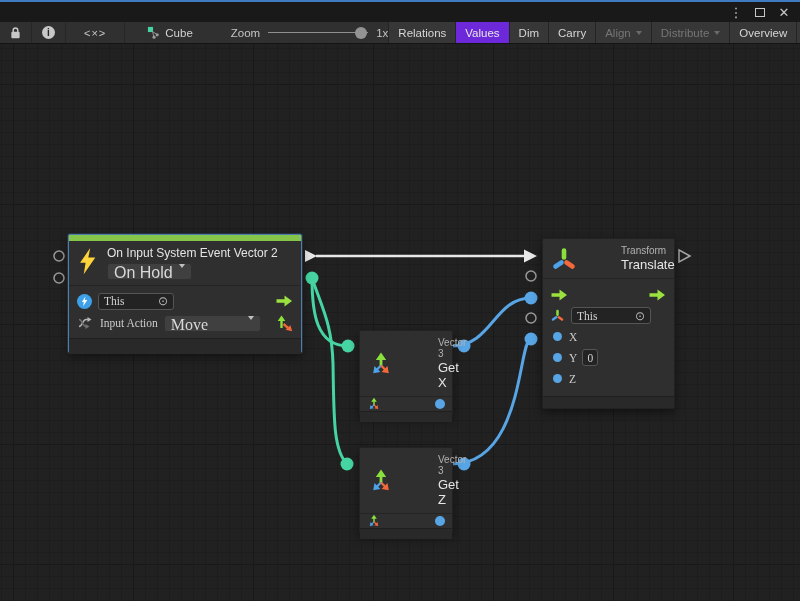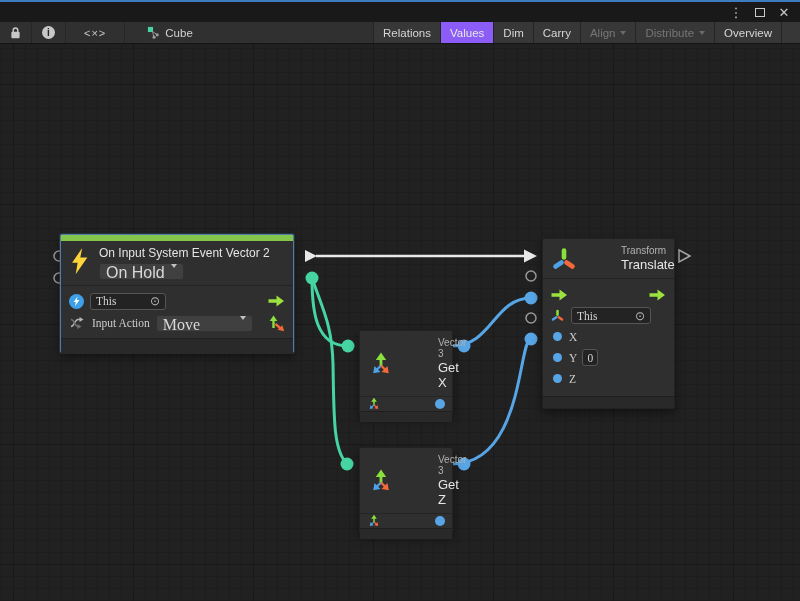--- a/index.html
+++ b/index.html
@@ -25,21 +25,21 @@
   .tb-code { font-size:11px; letter-spacing:1px; color:#c8c8c8; padding:0 18px; }
   .tb-middle { display:flex; align-items:center; flex:1; }
   .tb-target { display:flex; align-items:center; gap:5px; margin-left:22px; color:#d2d2d2; font-size:11.5px; }
   .tb-zoom { display:flex; align-items:center; margin-left:38px; gap:8px; color:#c4c4c4; font-size:11.5px; }
   .zoom-slider { position:relative; width:100px; height:14px; }
   .zoom-track { position:absolute; left:0; right:0; top:6.5px; height:1px; background:#8f8f8f; }
   .zoom-handle { position:absolute; top:1px; left:87px; width:12px; height:12px; border-radius:50%; background:#939393; }
   .tb-group-right { margin-left:auto; display:flex; align-items:stretch; border-left:1px solid #242424; }
   .tb-btn { display:flex; align-items:center; gap:5px; padding:0 9px; background:#373737; border-right:1px solid #242424; color:#d6d6d6; font-size:11.5px; white-space:nowrap; }
   .tb-btn:last-child { border-right:none; }
-  .tb-btn.active { background:#8b5cf6; color:#e8e8e8; }
+  .tb-btn.active { background:#6d28d9; color:#e8e8e8; }
   .tb-btn.disabled { color:#767676; }
   .chev { width:0; height:0; border-left:3.5px solid transparent; border-right:3.5px solid transparent; border-top:4.5px solid #9a9a9a; }
   .tb-btn.disabled .chev { border-top-color:#6a6a6a; }
 
   
   .canvas { position:absolute; top:44px; left:0; width:800px; height:557px;
     background-color:#212121;
     background-image:
       linear-gradient(#191919 1px, transparent 1px),
       linear-gradient(90deg, #191919 1px, transparent 1px),
@@ -62,21 +62,21 @@
   .node-footer { margin-top:auto; height:12px; background:#292929; border-top:1px solid #1f1f1f; flex:none; }
   .row { display:flex; align-items:center; height:19px; }
   .row .lbl { font-size:11.5px; color:#cccccc; margin-left:7px; }
   .port-dot { width:9px; height:9px; border-radius:50%; background:#58a5e6; flex:none; margin-left:2px; }
   .value-box { display:flex; align-items:center; background:#232323; border:1px solid #555; border-radius:3px; height:17px; padding:0 5px; color:#d2d2d2; font-size:11.5px; }
   .value-box .target { margin-left:auto; color:#b5b5b5; font-size:12px; line-height:1; }
   .dropdown { display:inline-flex; background:#404040; border:1px solid #303030; border-radius:3px; height:17px; padding:0 6px; color:#d8d8d8; font-size:16px; gap:6px; }
   .dropdown .chev { border-top-color:#c0c0c0; }
 
   
-  #node-event { left:60px; top:190px; width:234px; height:119px; }
+  #node-event { left:68px; top:190px; width:234px; height:119px; }
   #node-event .ev-header { display:flex; padding:3px 8px 5px 8px; border-bottom:1px solid #242424; }
   #node-event .ev-hd-right { margin-left:9px; display:flex; flex-direction:column; align-items:flex-start; }
   #node-event .ev-title { font-size:12px; color:#e4e4e4; margin-top:2px; }
   #node-event .ev-dd { margin-top:3px; }
   .bolt-circle { width:15px; height:15px; border-radius:50%; background:#3da0e8; display:flex; align-items:center; justify-content:center; flex:none; }
   #node-event .row { height:20px; }
   .this-box-ev { width:76px; margin-left:6px; }
   .move-dd { width:97px; margin-left:6px; justify-content:space-between; }
   .flex-right { margin-left:auto; display:flex; align-items:center; }
 
@@ -132,20 +132,28 @@
         <span class="icon">
           <svg width="13" height="13" viewBox="0 0 14 14">
             <rect x="1" y="1" width="5.5" height="5.5" fill="#45d4a2"></rect>
             <path d="M6 6 L10.5 9 M6 6 L7.3 11.5" stroke="#9a9a9a" stroke-width="1"></path>
             <circle cx="11" cy="9.5" r="1.7" fill="#9a9a9a"></circle>
             <circle cx="7.6" cy="12" r="1.7" fill="#9a9a9a"></circle>
           </svg>
         </span>
         <span>Cube</span>
       </span>
+      <span class="tb-zoom">
+        <span>Zoom</span>
+        <span class="zoom-slider">
+          <span class="zoom-track"></span>
+          <span class="zoom-handle"></span>
+        </span>
+        <span>1x</span>
+      </span>
     </div>
 
     <div class="tb-group-right">
       <span class="tb-btn">
           <span>Relations</span>
         </span>
       <span class="tb-btn active">
           <span>Values</span>
         </span>
       <span class="tb-btn">

